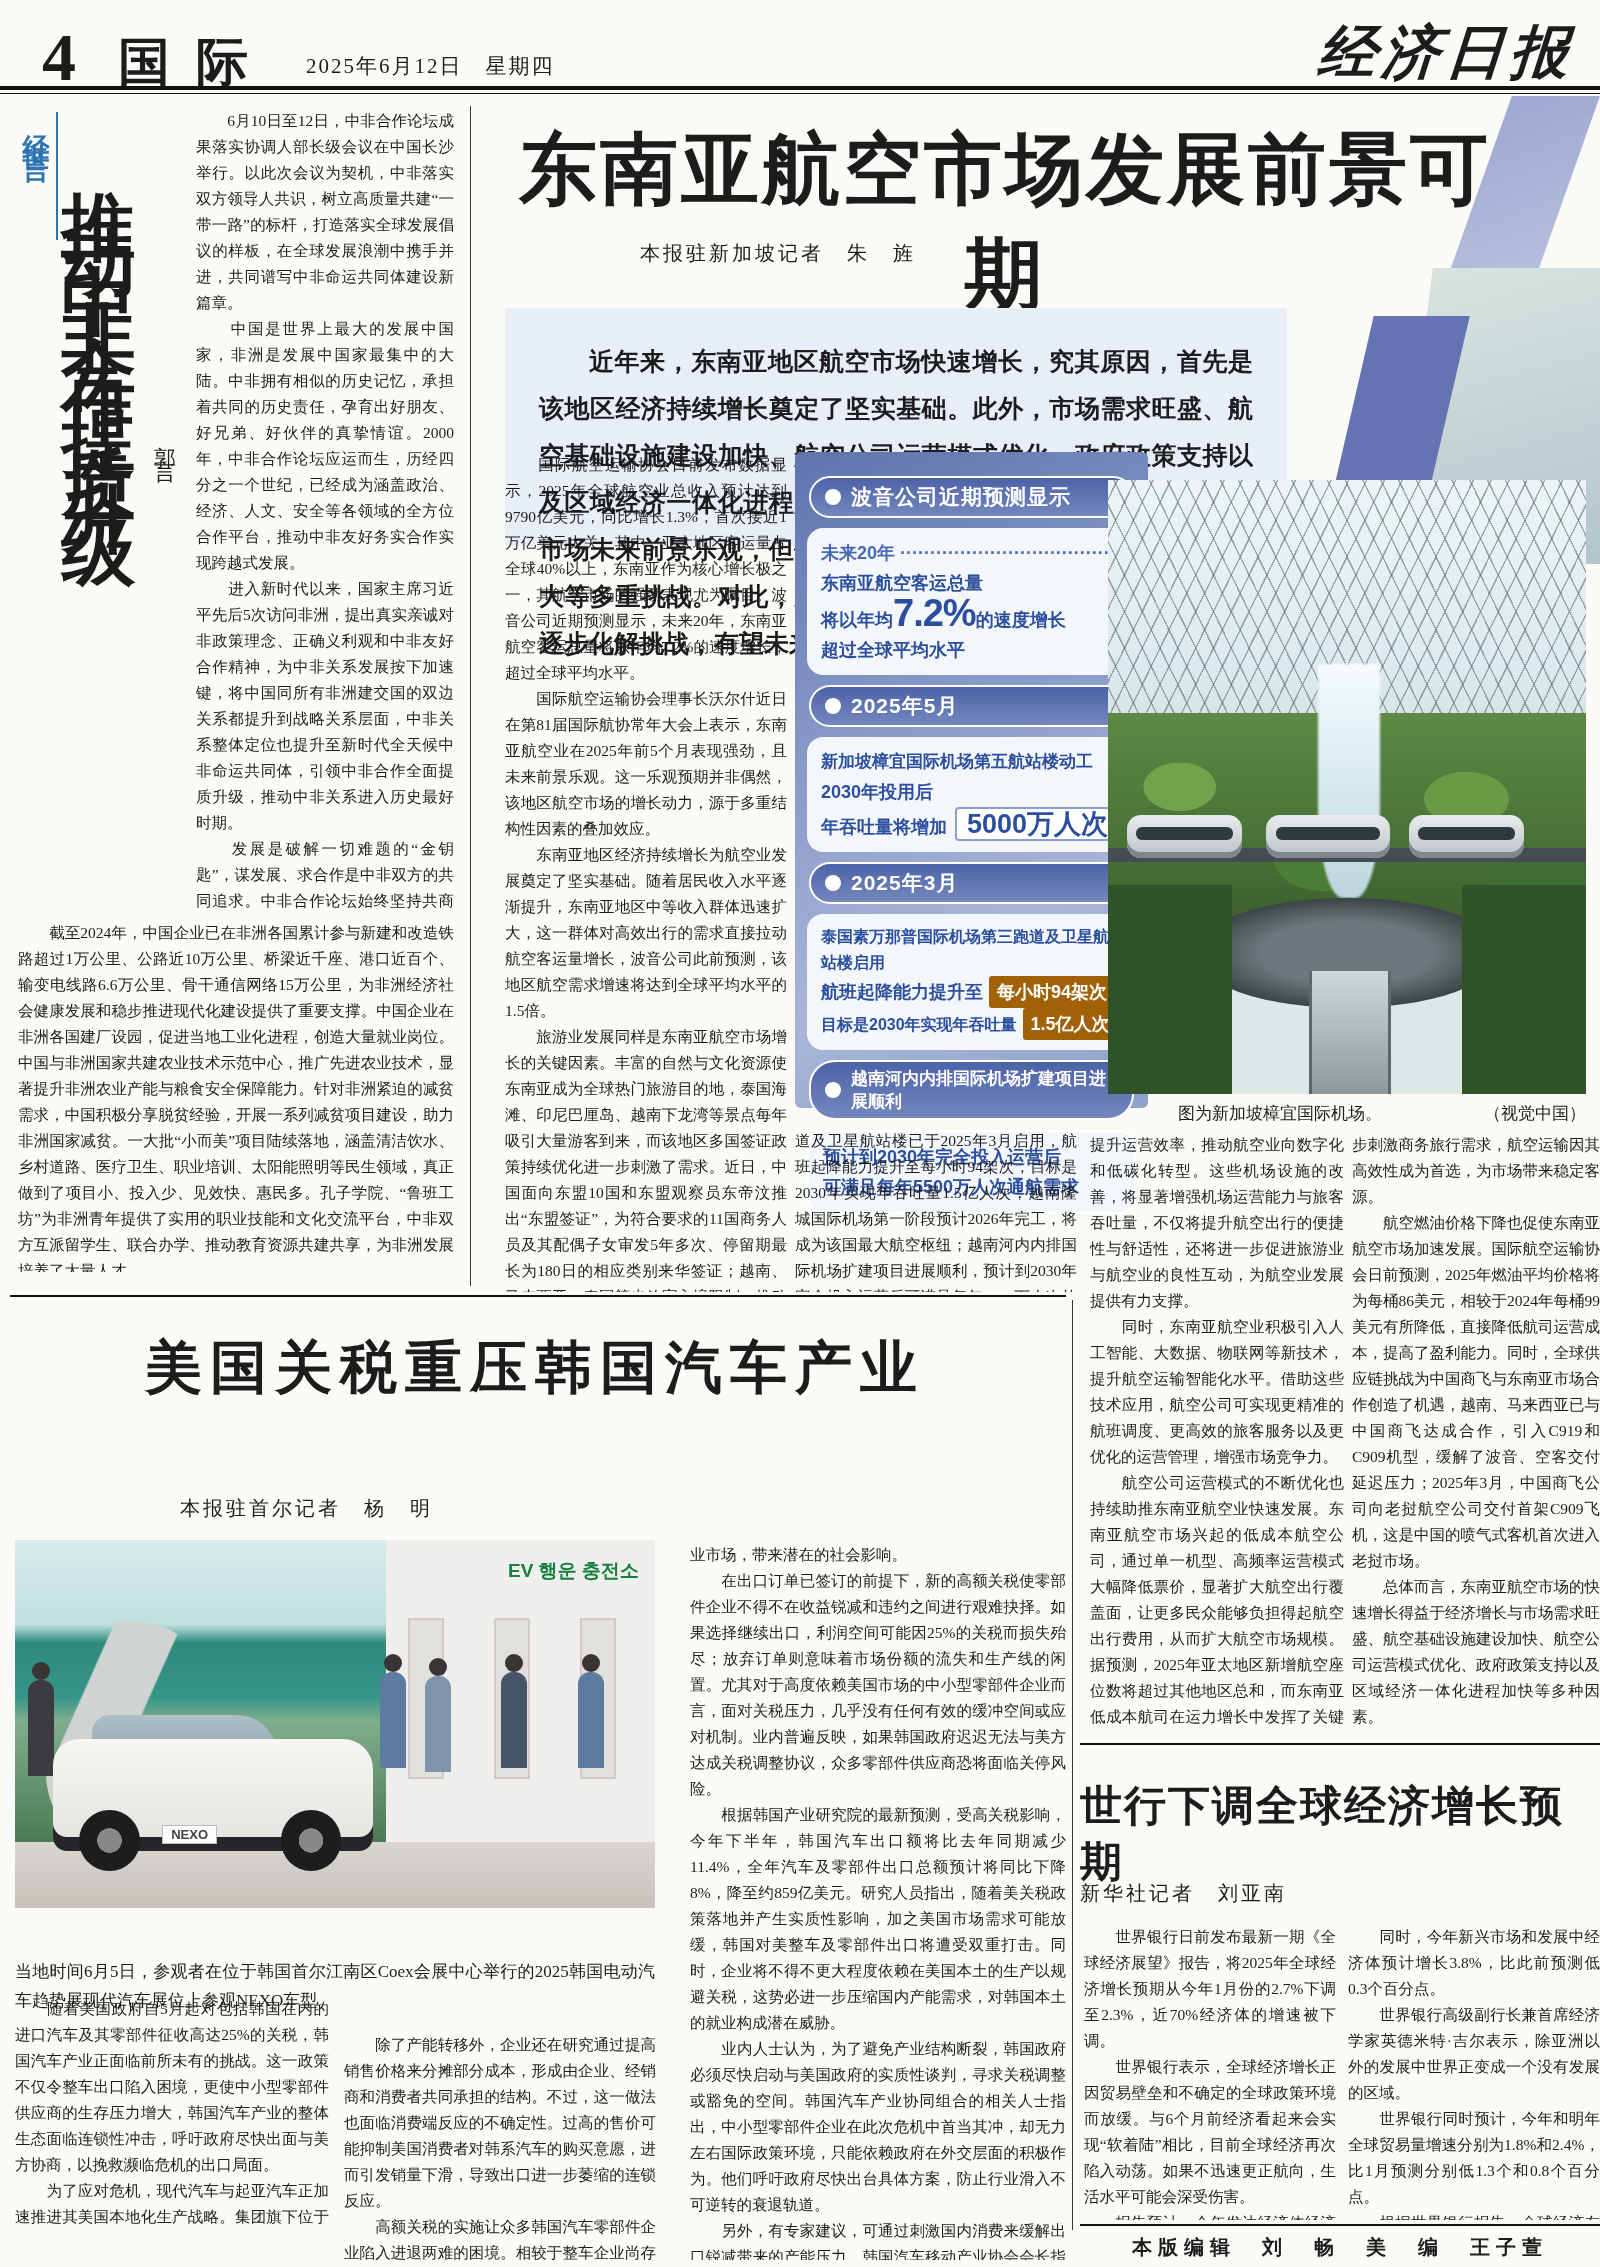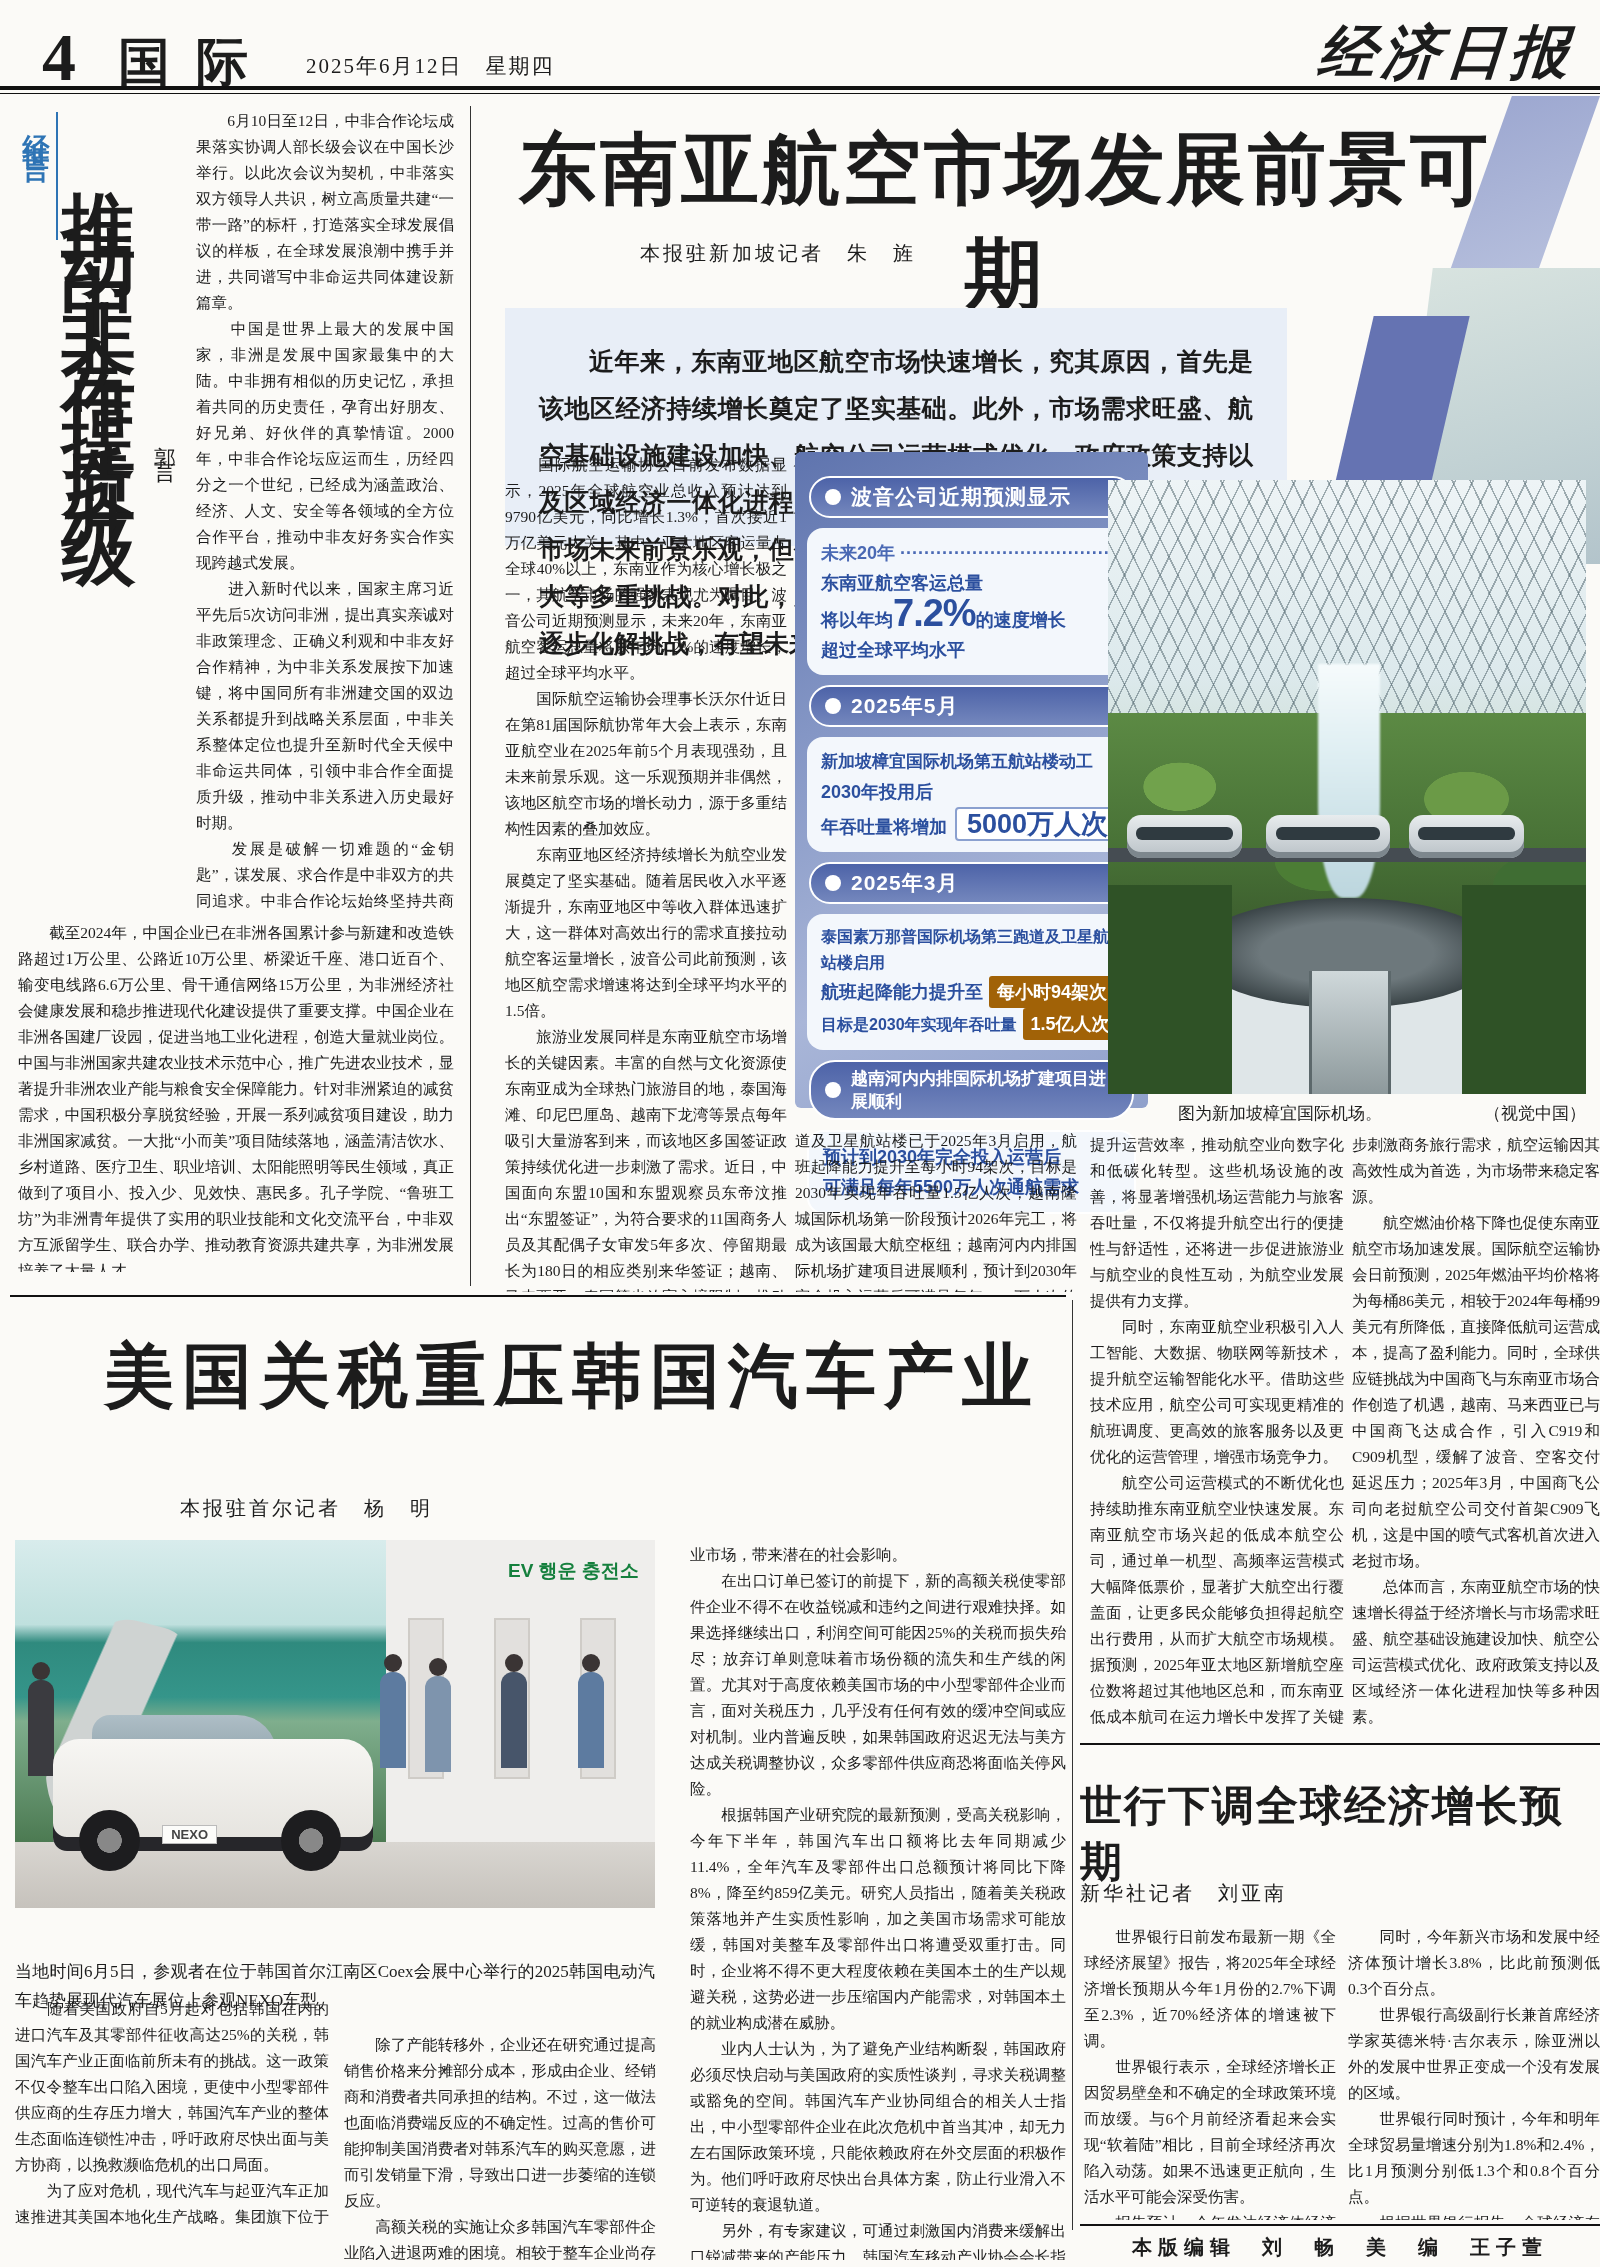--- a/index.html
+++ b/index.html
@@ -88,21 +88,21 @@
               border-radius:26px 30px 14px 14px;box-shadow:inset 0 -14px 0 #26262a;}
   .car .glass{position:absolute;left:12%;right:30%;top:8%;height:30%;background:linear-gradient(180deg,#aebec6,#8fa2ab);
               border-radius:18px 40px 4px 4px;}
   .car .wheel{position:absolute;bottom:0;width:19%;aspect-ratio:1;background:radial-gradient(circle,#888 0 28%,#1d1d1f 29% 100%);border-radius:50%;}
   .car .plate{position:absolute;left:34%;bottom:16%;background:#fcfcfa;border:1px solid #bbb;
               font-family:"Liberation Sans",sans-serif;font-size:13px;font-weight:bold;color:#444;padding:1px 8px;}
   .person{position:absolute;width:26px;height:96px;border-radius:12px 12px 0 0;}
   .person:before{content:"";position:absolute;left:50%;top:-18px;transform:translateX(-50%);
                  width:18px;height:18px;border-radius:50%;background:#3a3434;}
   
-  .kor-headline{font-size:70px;font-weight:900;letter-spacing:8px;text-align:right;}
+  .kor-headline{font-size:57px;font-weight:900;letter-spacing:8px;text-align:center;}
   .wb-headline{font-size:42px;font-weight:900;letter-spacing:2px;text-align:left;}
   .footerline{font-size:20px;letter-spacing:6px;text-align:center;font-weight:bold;}
   .vrule{background:#333;width:1px;}
 </style>
 </head>
 <body>
 
 <div id="paper">
 
   <div class="abs pgnum" style="left:42px;top:18px;">4</div>

